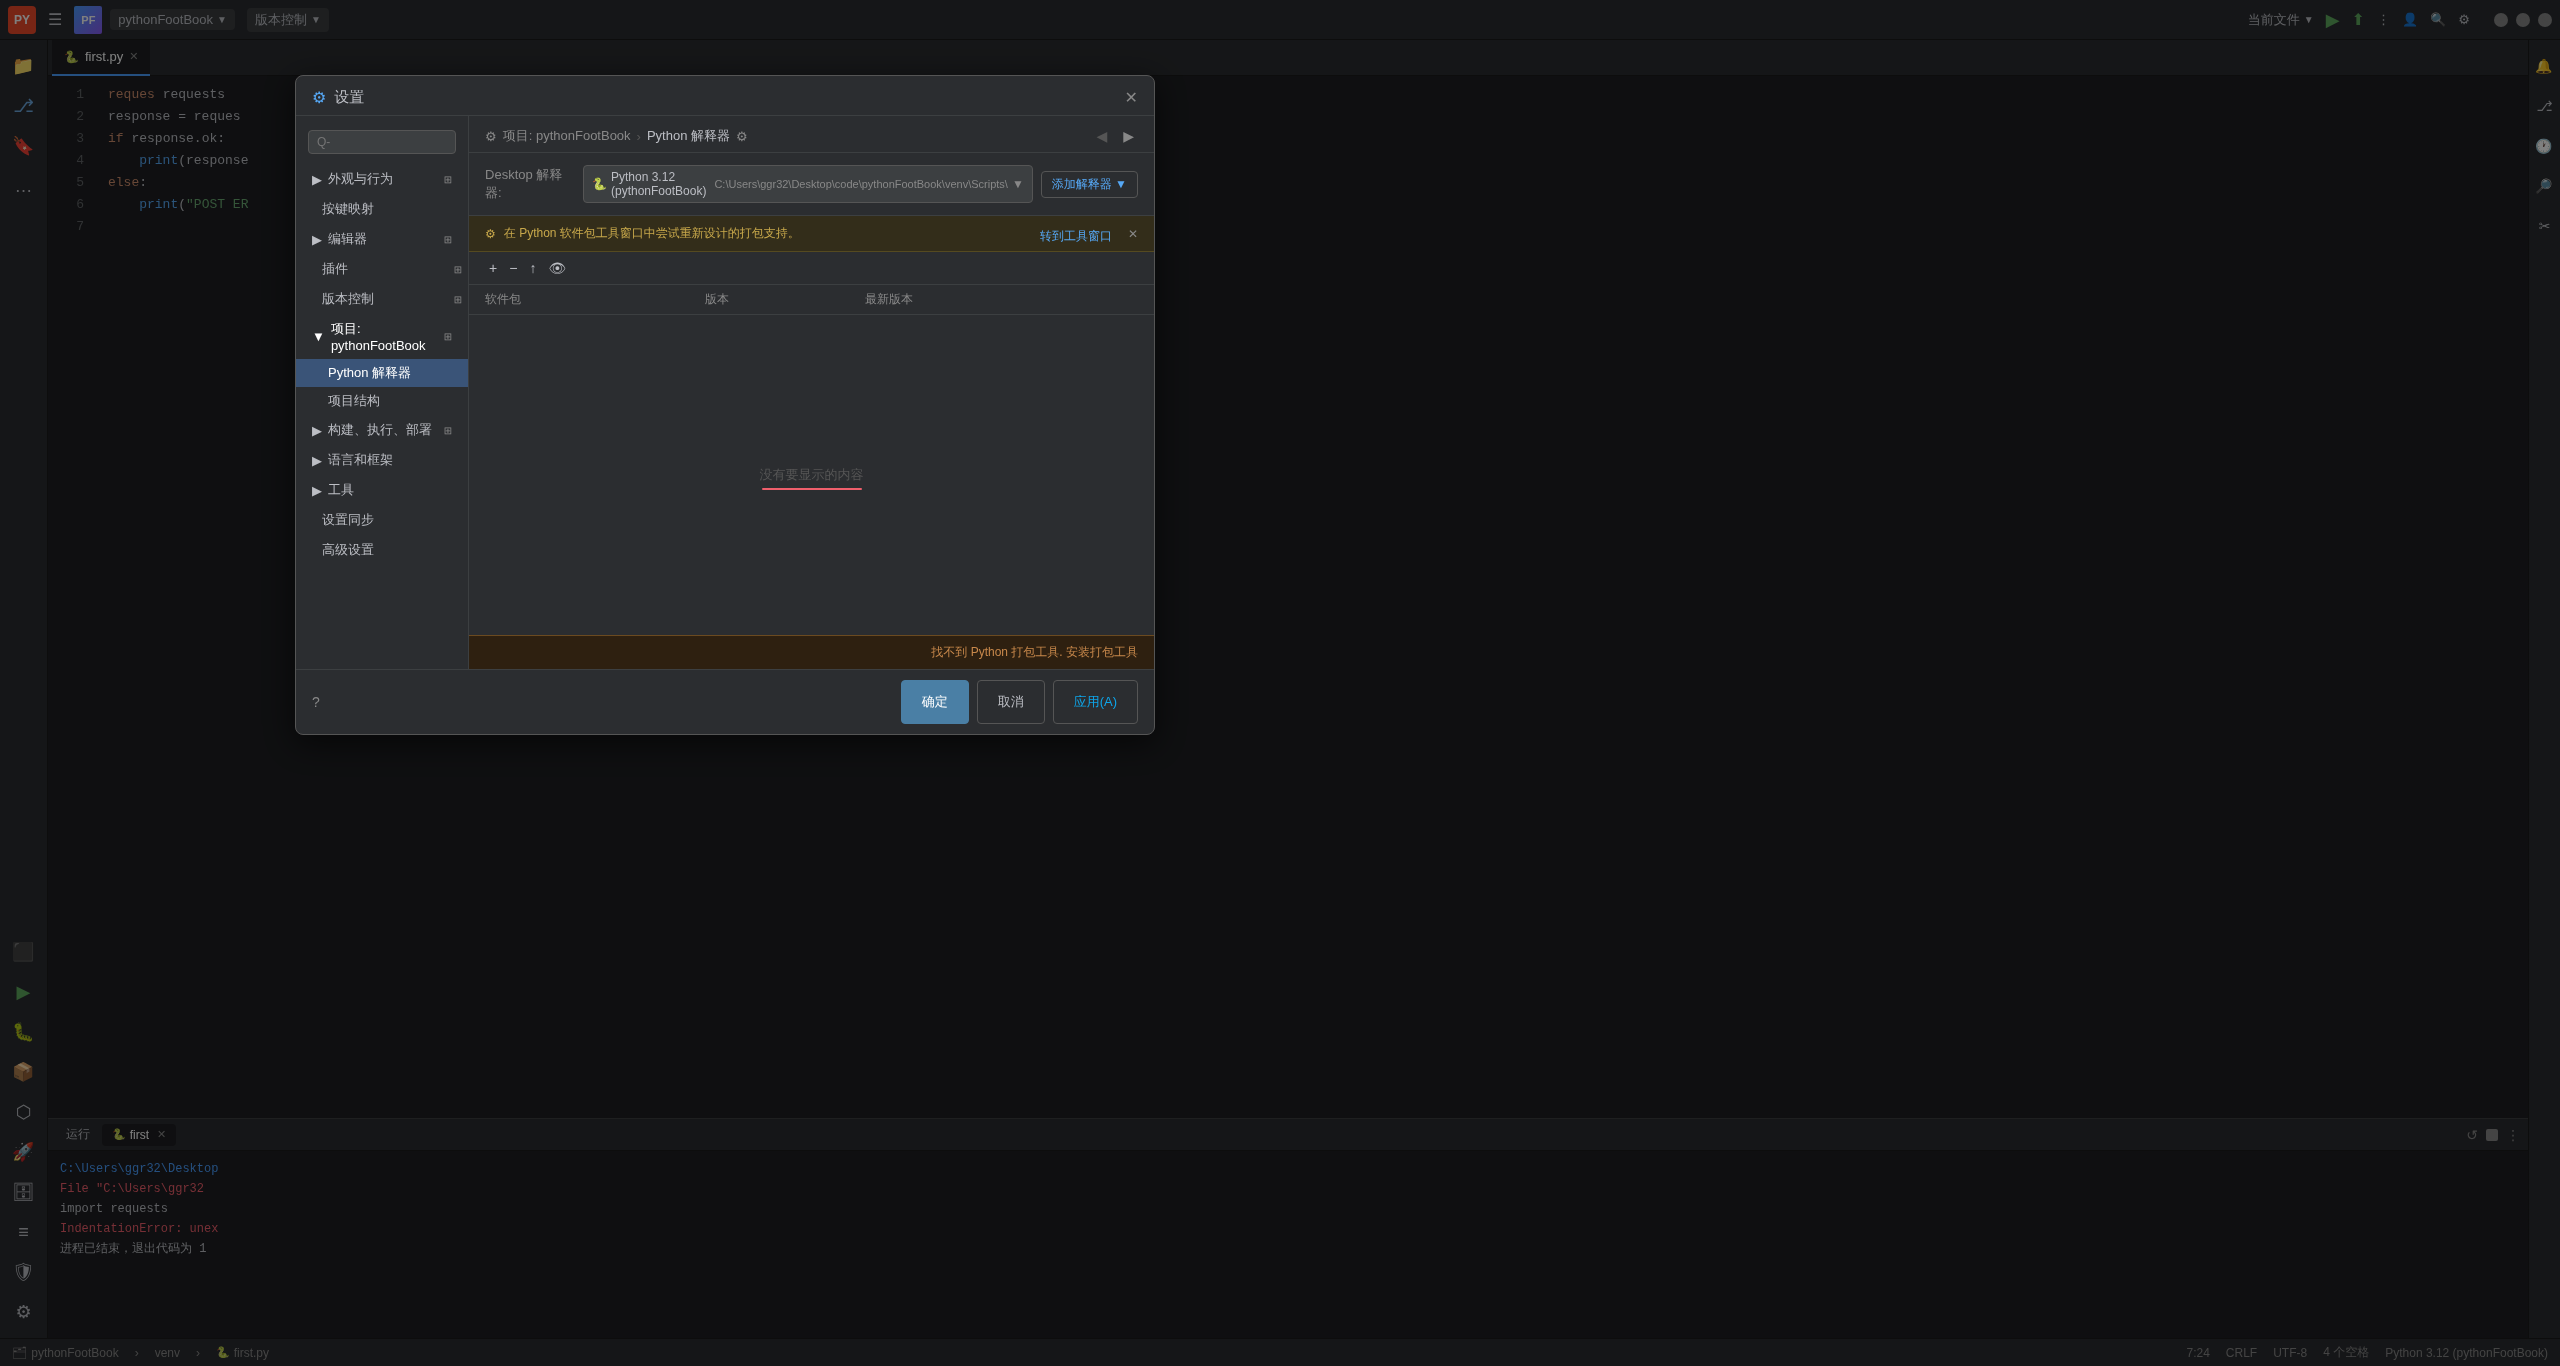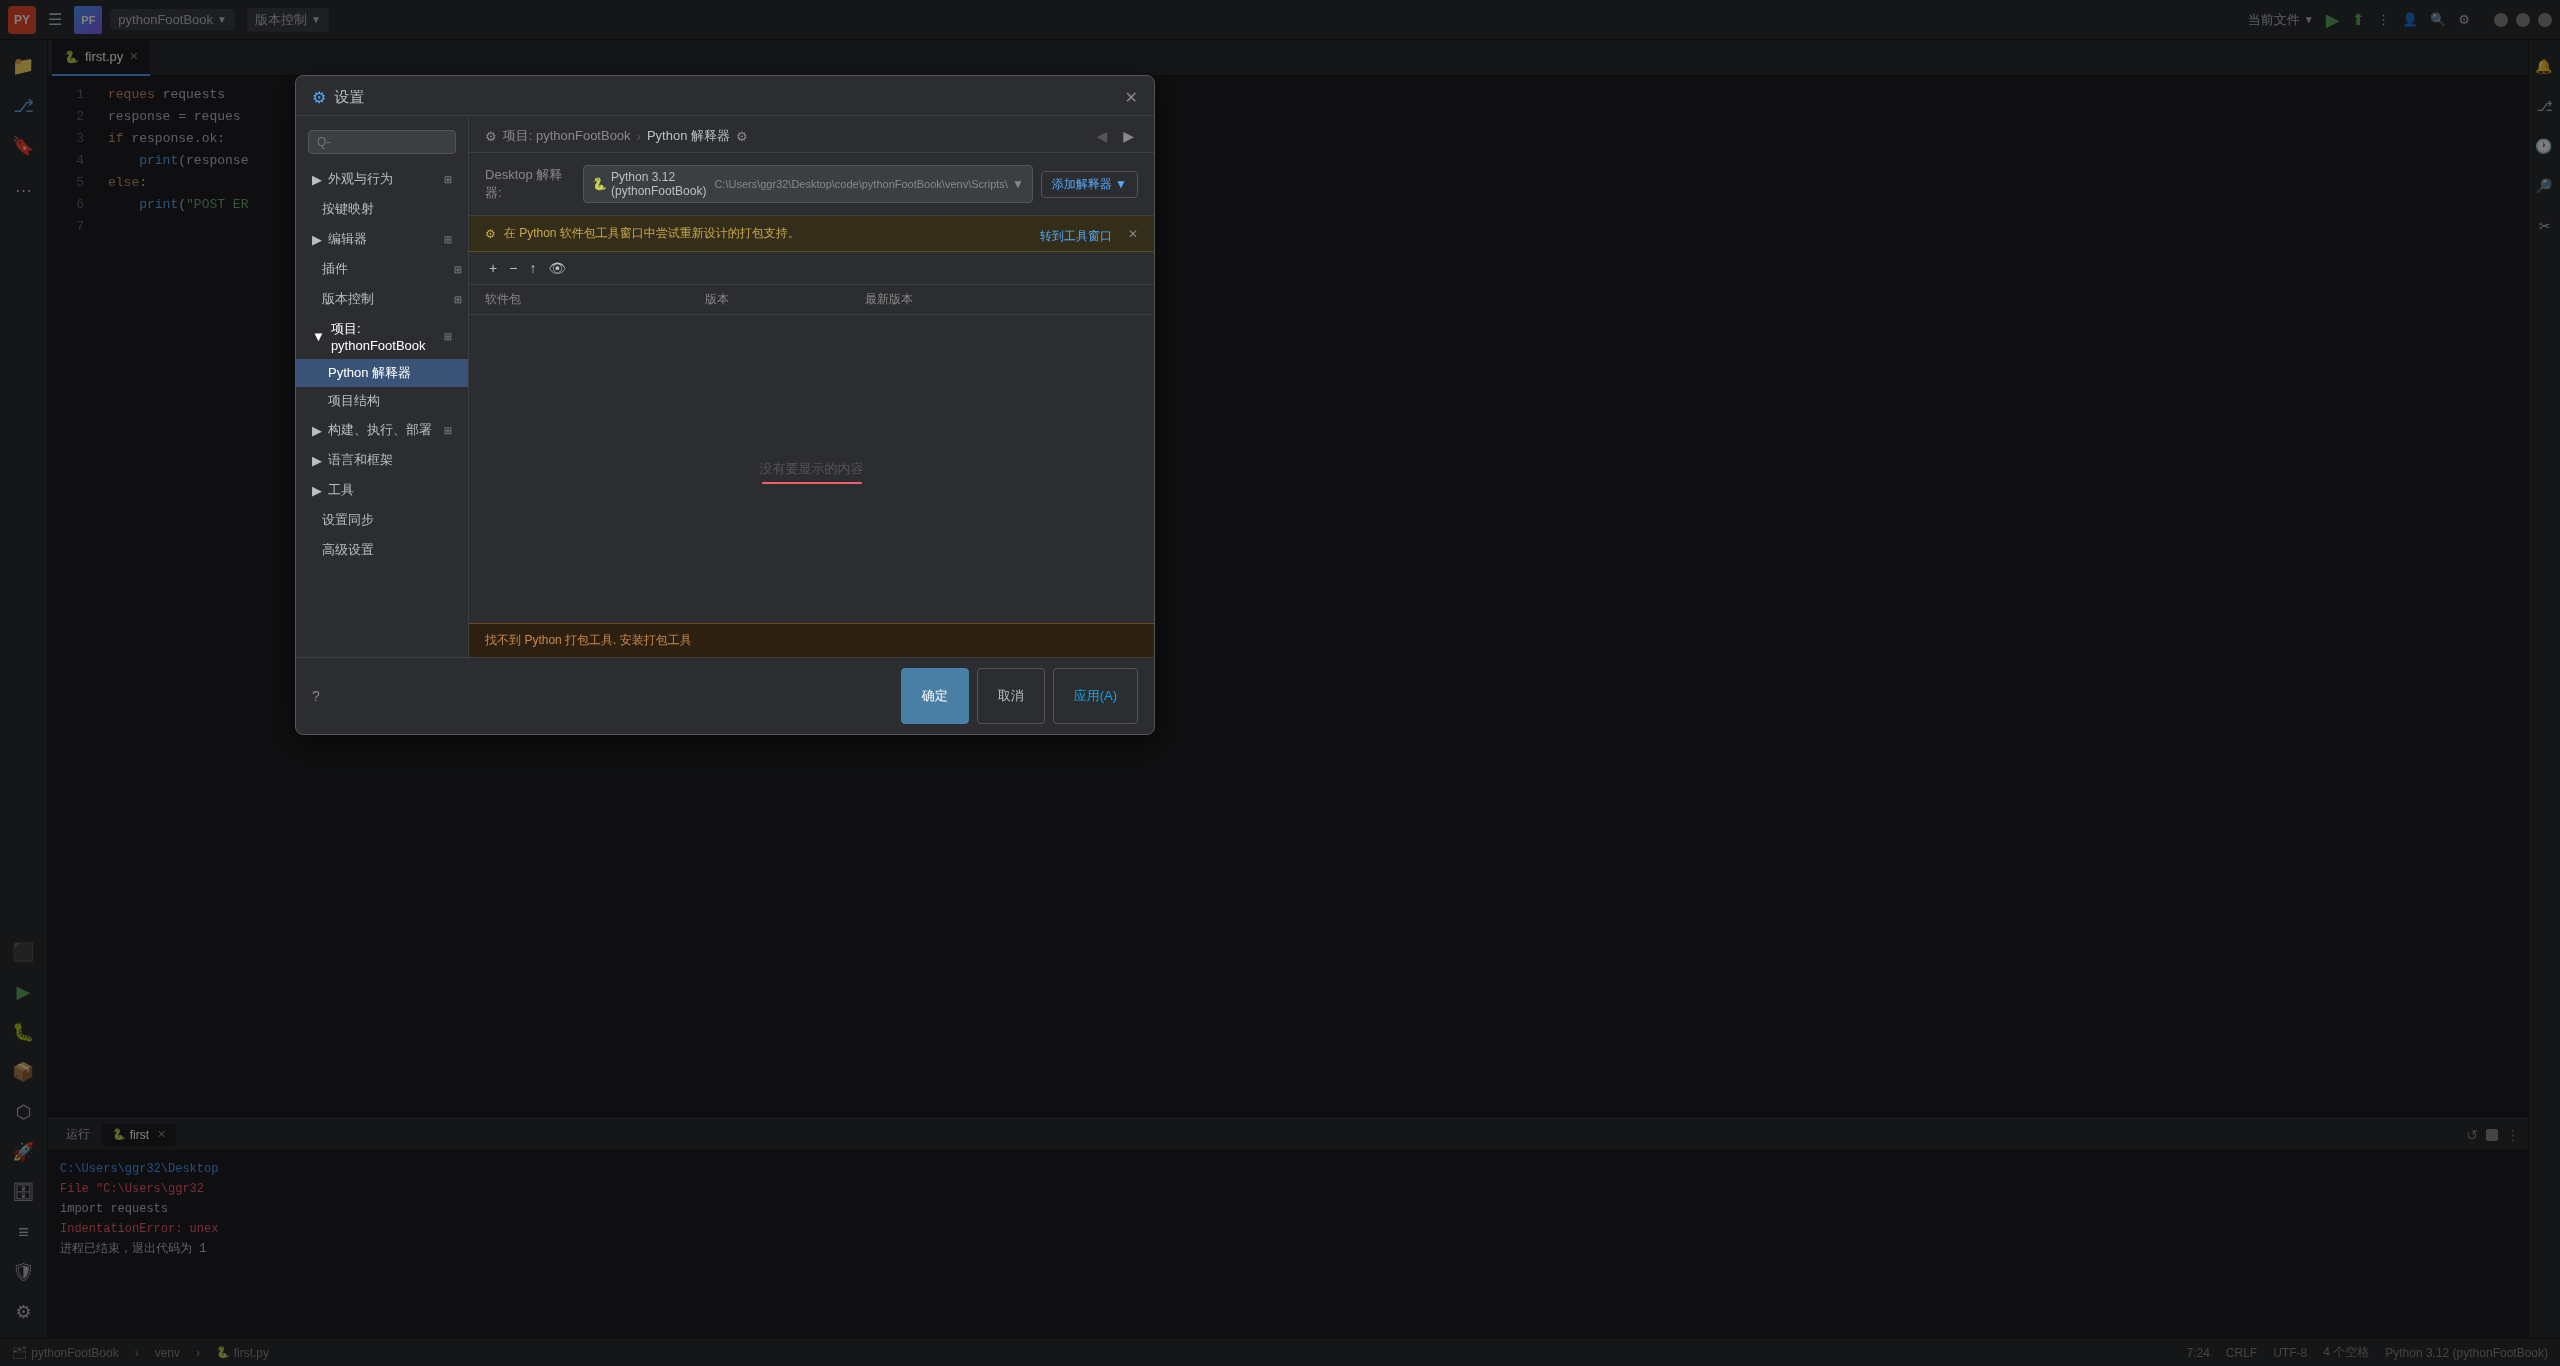--- a/index.html
+++ b/index.html
@@ -405,36 +405,36 @@
       background: #ef5f6c;
       border-radius: 2px;
     }
 
     
     .error-bar {
       background: #2e2010;
       border-top: 1px solid #6b4a20;
       padding: 8px 16px;
       font-size: 12px; color: #c8884b;
-      display: flex; align-items: center;
+      display: flex; align-items: center; justify-content: flex-end;
     }
 
     
     .dialog-footer {
       display: flex; align-items: center;
       padding: 10px 16px;
       border-top: 1px solid #3c3f41;
       gap: 8px;
     }
     .footer-help {
       color: #888; font-size: 14px; cursor: pointer;
     }
     .footer-spacer { flex: 1; }
     .footer-btn {
-      padding: 18px 20px; border-radius: 4px; cursor: pointer;
+      padding: 12px 20px; border-radius: 4px; cursor: pointer;
       font-size: 13px; border: 1px solid #555;
     }
     .btn-primary {
       background: #4a7fa5; color: #fff; border-color: #4a7fa5;
     }
     .btn-secondary {
       background: none; color: #bcbec4;
     }
     .btn-apply {
       background: none; color: #0ea5e9;

